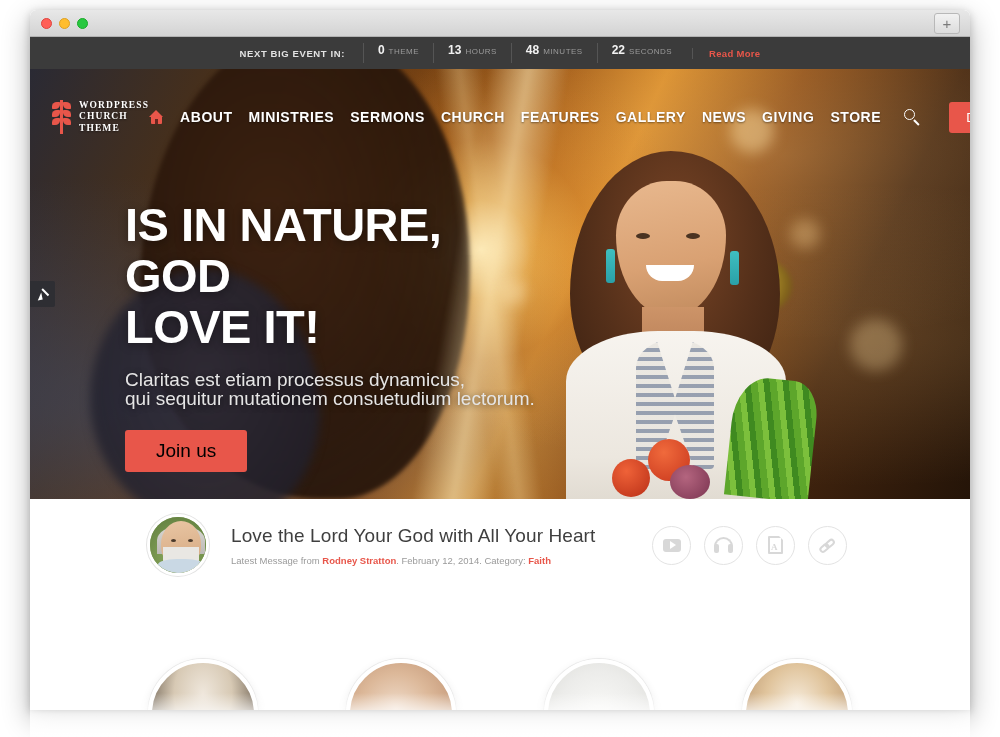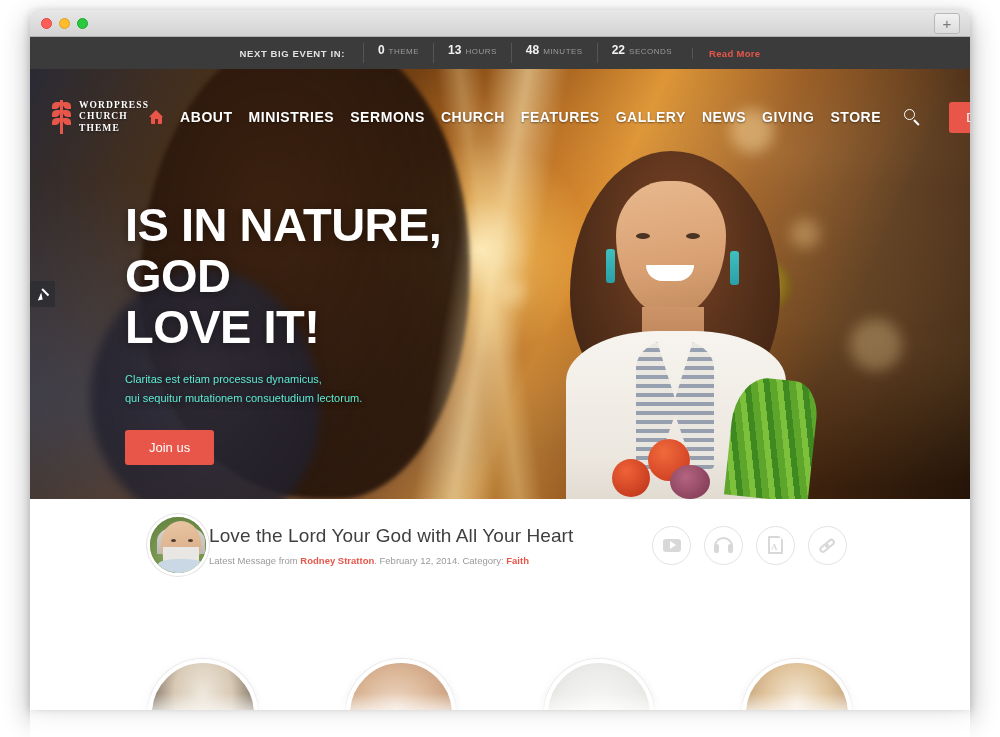--- a/index.html
+++ b/index.html
@@ -294,32 +294,32 @@
   .hero-title {
     color: #fff;
     font-size: 47px;
     font-weight: bold;
     line-height: 51px;
     letter-spacing: -0.5px;
     text-shadow: 0 2px 10px rgba(0,0,0,0.35);
   }
   .hero-sub {
     margin-top: 18px;
-    color: #5eead4;
-    font-size: 11px;
+    color: #e5e5e5;
+    font-size: 19px;
     line-height: 19px;
     text-shadow: 0 1px 6px rgba(0,0,0,0.55);
   }
   .joinus {
     display: inline-block;
     margin-top: 22px;
     background: #e8564a;
-    color: #ffffff;
-    font-size: 13px;
-    padding: 10px 24px;
+    color: #000000;
+    font-size: 19px;
+    padding: 10px 31px;
     border-radius: 3px;
   }
 
   
   .edge-tool {
     position: absolute;
     left: 0; top: 212px;
     width: 25px; height: 26px;
     background: #2e2e33;
     display: flex; align-items: center; justify-content: center;
@@ -379,21 +379,21 @@
   .av-beard {
     position: absolute; left: 13px; top: 30px; width: 36px; height: 26px;
     border-radius: 0 0 50% 50%;
     background: #e9e7e3;
   }
   .av-eye { position: absolute; width: 5px; height: 3px; border-radius: 50%; background: #4a3a2c; }
   .av-shirt {
     position: absolute; left: 8px; bottom: 0; width: 46px; height: 14px;
     background: #c9d8e4; border-radius: 40% 40% 0 0;
   }
-  .sermon-text { flex: 1 1 auto; }
+  .sermon-text { margin-left: 22px; flex: 1 1 auto; }
   .sermon-title {
     color: #3f3f3f;
     font-size: 19px;
     font-weight: normal;
     letter-spacing: 0.1px;
   }
   .sermon-meta {
     margin-top: 8px;
     color: #9a9a9a;
     font-size: 9.5px;

